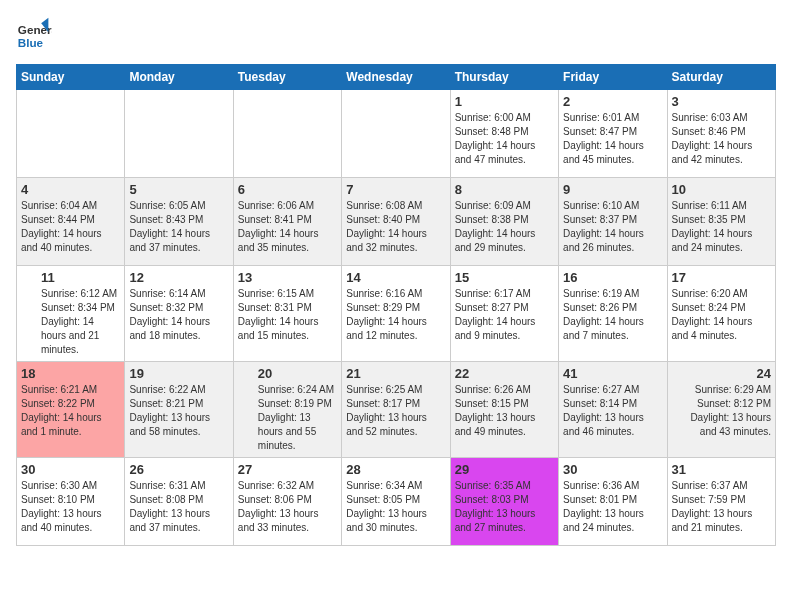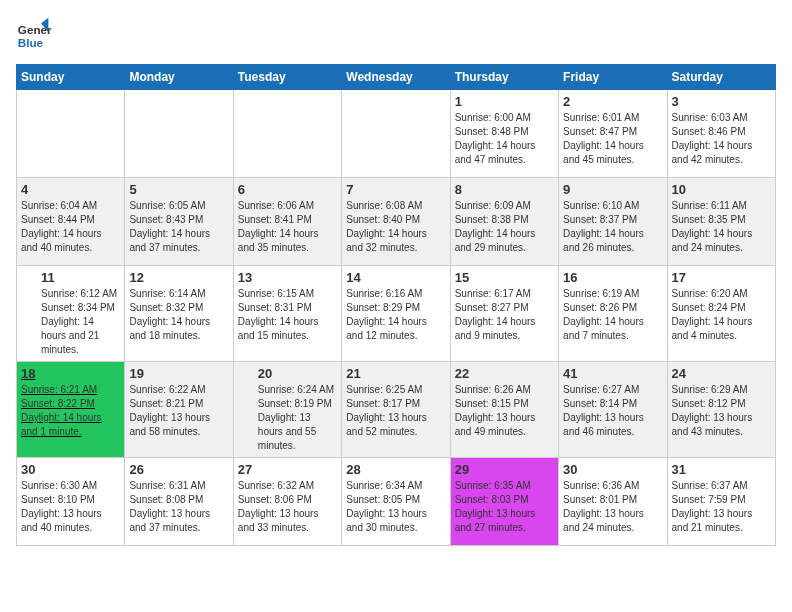--- a/index.html
+++ b/index.html
@@ -184,21 +184,21 @@
         <td style="background: rgb(255, 255, 255); margin-left: 32px;">
           <span class="day-num">16</span>
           <div class="day-info">Sunrise: 6:19 AM<br>Sunset: 8:26 PM<br>Daylight: 14 hours and 7 minutes.</div>
         </td>
         <td style="background: rgb(255, 255, 255);">
           <span class="day-num">17</span>
           <div class="day-info">Sunrise: 6:20 AM<br>Sunset: 8:24 PM<br>Daylight: 14 hours and 4 minutes.</div>
         </td>
       </tr>
       <tr>
-        <td style="background: #22c55e; text-decoration: underline;">
+        <td style="background: #fca5a5;">
           <span class="day-num">18</span>
           <div class="day-info">Sunrise: 6:21 AM<br>Sunset: 8:22 PM<br>Daylight: 14 hours and 1 minute.</div>
         </td>
         <td style="background: rgb(240, 240, 240);">
           <span class="day-num">19</span>
           <div class="day-info">Sunrise: 6:22 AM<br>Sunset: 8:21 PM<br>Daylight: 13 hours and 58 minutes.</div>
         </td>
         <td style="background: rgb(240, 240, 240); padding-left: 24px;">
           <span class="day-num">20</span>
           <div class="day-info">Sunrise: 6:24 AM<br>Sunset: 8:19 PM<br>Daylight: 13 hours and 55 minutes.</div>
@@ -208,21 +208,21 @@
           <div class="day-info">Sunrise: 6:25 AM<br>Sunset: 8:17 PM<br>Daylight: 13 hours and 52 minutes.</div>
         </td>
         <td style="background: rgb(240, 240, 240);">
           <span class="day-num">22</span>
           <div class="day-info">Sunrise: 6:26 AM<br>Sunset: 8:15 PM<br>Daylight: 13 hours and 49 minutes.</div>
         </td>
         <td style="background: rgb(240, 240, 240);">
           <span class="day-num">41</span>
           <div class="day-info">Sunrise: 6:27 AM<br>Sunset: 8:14 PM<br>Daylight: 13 hours and 46 minutes.</div>
         </td>
-        <td style="background: rgb(240, 240, 240);">
+        <td style="background: rgb(240, 240, 240); text-align: right;">
           <span class="day-num">24</span>
           <div class="day-info">Sunrise: 6:29 AM<br>Sunset: 8:12 PM<br>Daylight: 13 hours and 43 minutes.</div>
         </td>
       </tr>
       <tr>
         <td style="background: rgb(255, 255, 255);">
           <span class="day-num">30</span>
           <div class="day-info">Sunrise: 6:30 AM<br>Sunset: 8:10 PM<br>Daylight: 13 hours and 40 minutes.</div>
         </td>
         <td style="background: rgb(255, 255, 255);">

